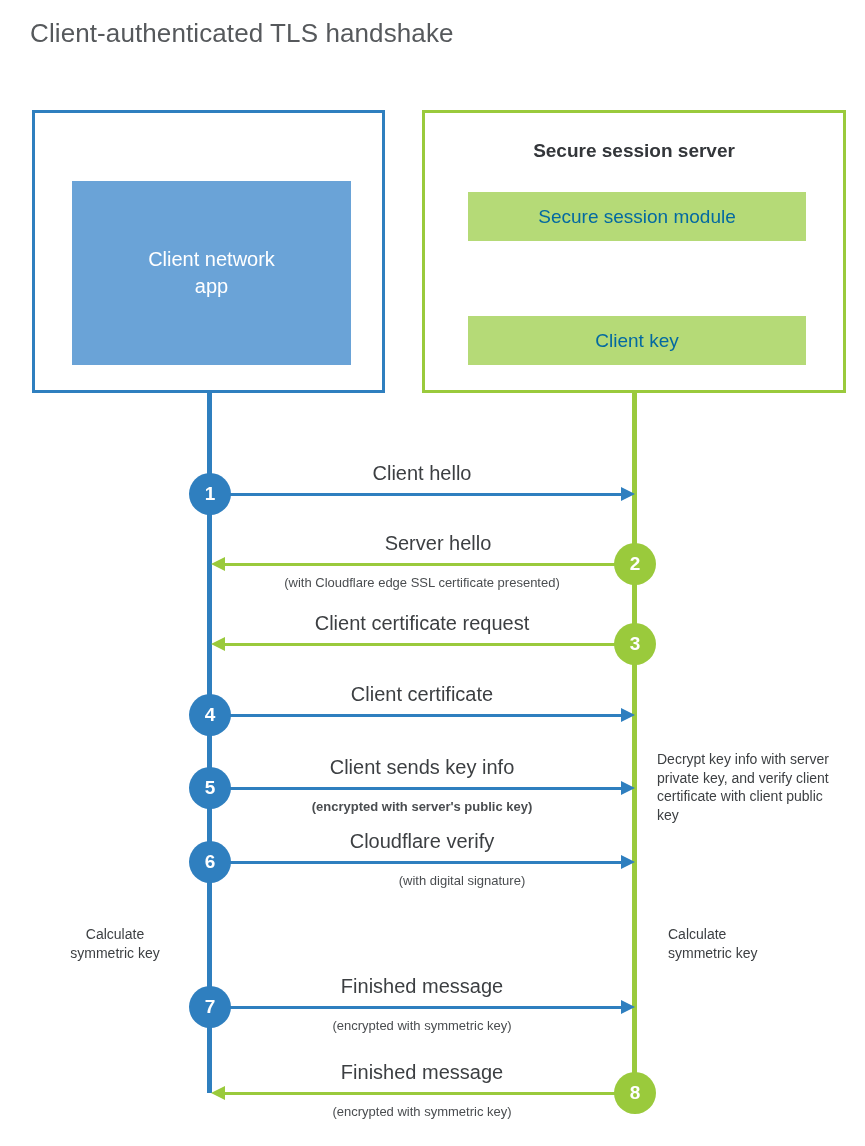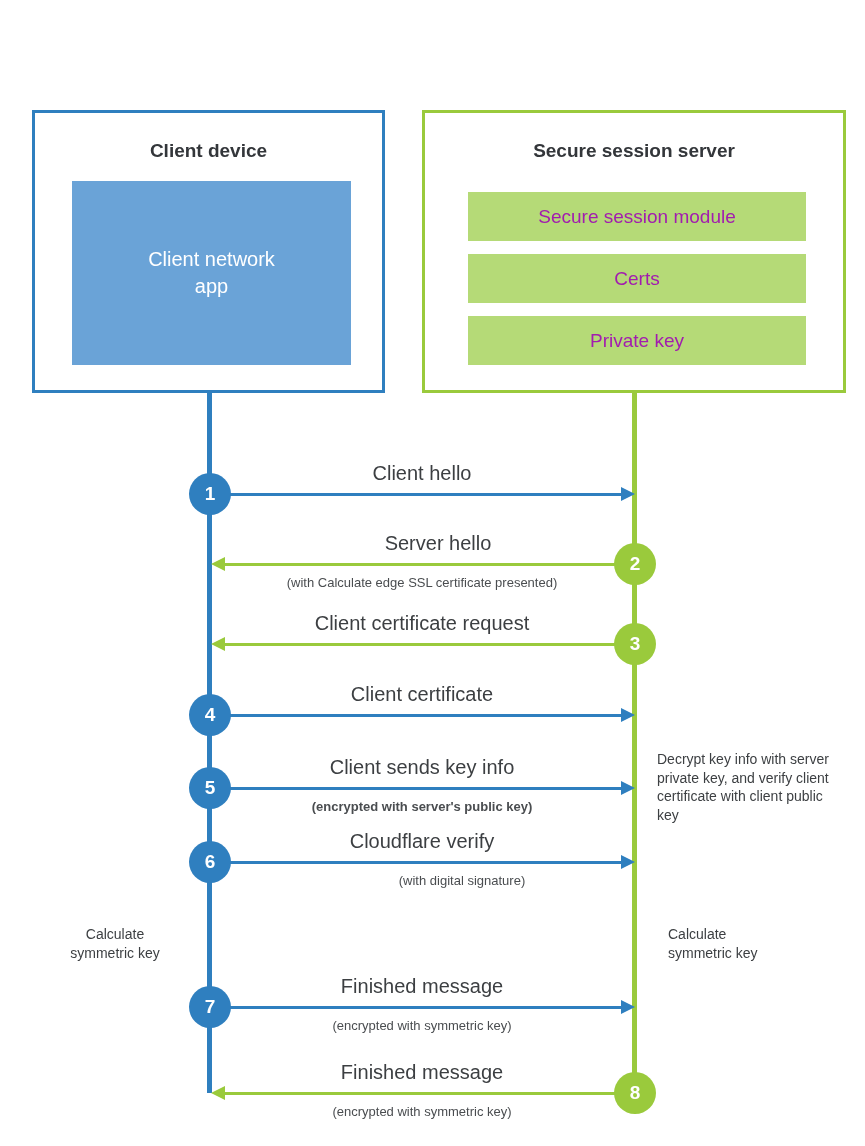--- a/index.html
+++ b/index.html
@@ -33,21 +33,21 @@
     position:absolute;left:37px;top:68px;width:279px;height:184px;
     background:#6AA3D7;
     display:flex;align-items:center;justify-content:center;
     color:#ffffff;font-size:20px;font-weight:400;line-height:1.35;text-align:center;
   }
 
   .server-bar{
     position:absolute;left:43px;width:338px;height:49px;
     background:#B5DA77;
     display:flex;align-items:center;justify-content:center;
-    color:#a21caf;font-size:19px;font-weight:400;text-align:center;
+    color:#0369a1;font-size:19px;font-weight:400;text-align:center;
   }
   .server-bar.b0{top:79px;}
   .server-bar.b1{top:141px;}
   .server-bar.b2{top:203px;}
 
   
   .lifeline{position:absolute;width:5px;}
   .lifeline.client{left:207px;background:#2F7FBF;top:391px;height:702px;}
   .lifeline.server{left:632px;background:#9ACA3C;top:391px;height:702px;}
 
@@ -85,53 +85,52 @@
   }
   .note.right{left:657px;width:190px;text-align:left;}
   .note.left-calc{left:30px;width:170px;text-align:center;}
   .note.right-calc{left:668px;width:170px;text-align:left;}
 </style>
 </head>
 <body>
 
 <div id="stage">
 
+  <div class="title">Client-authenticated TLS handshake</div>
 
   <div class="party-box client">
-    <div class="party-title">Client device</div>
     <div class="client-app">
       <span>
         <span>Client network</span><br>
         <span>app</span>
       </span>
     </div>
   </div>
 
   <div class="party-box server">
     <div class="party-title">Secure session server</div>
     <div class="server-bar b0">Secure session module</div>
-    <div class="server-bar b1">Certs</div>
-    <div class="server-bar b2">Private key</div>
+    <div class="server-bar b2">Client key</div>
   </div>
 
   <div class="lifeline client"></div>
   <div class="lifeline server"></div>
 
   <div id="messages">
       <div class="msg ltr" style="left: 0px; top: 493px;">
         <div class="line" style="left: 210px; width: 411px;"></div>
         <div class="head" style="left: 621px;"></div>
         <div class="label main" style="left: 0px; width: 844px;">Client hello</div>
       </div>
       <div class="step blue" style="top: 473px;">1</div>
       <div class="msg rtl" style="left: 0px; top: 563px;">
         <div class="line" style="left: 225px; width: 409px;"></div>
         <div class="head" style="left: 211px;"></div>
         <div class="label main" style="left: 16px; width: 844px;">Server hello</div>
-        <div class="label sub" style="left: 0px; width: 844px;">(with Calculate edge SSL certificate presented)</div>
+        <div class="label sub" style="left: 0px; width: 844px;">(with Cloudflare edge SSL certificate presented)</div>
       </div>
       <div class="step green" style="top: 543px;">2</div>
       <div class="msg rtl" style="left: 0px; top: 643px;">
         <div class="line" style="left: 225px; width: 409px;"></div>
         <div class="head" style="left: 211px;"></div>
         <div class="label main" style="left: 0px; width: 844px; text-align: center;">Client certificate request</div>
       </div>
       <div class="step green" style="top: 623px;">3</div>
       <div class="msg ltr" style="left: 0px; top: 714px;">
         <div class="line" style="left: 210px; width: 411px;"></div>

